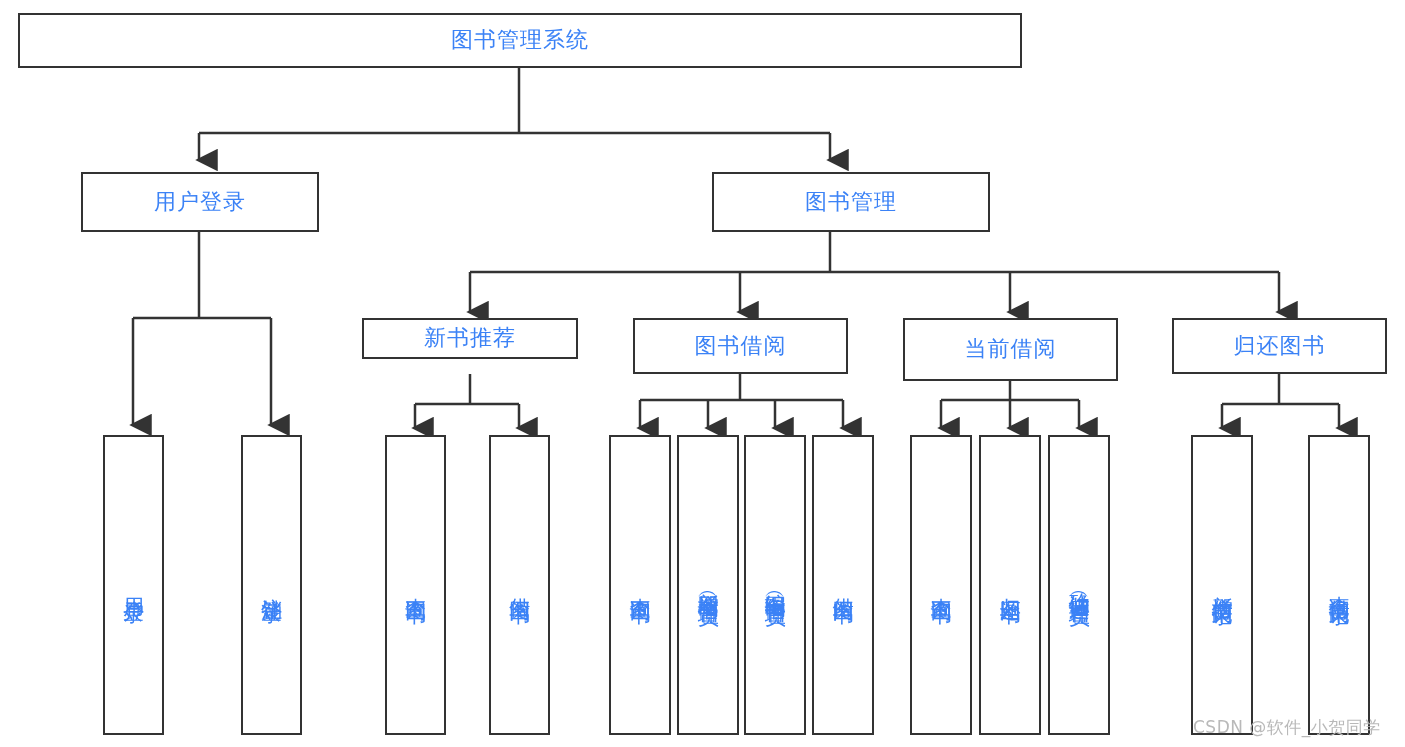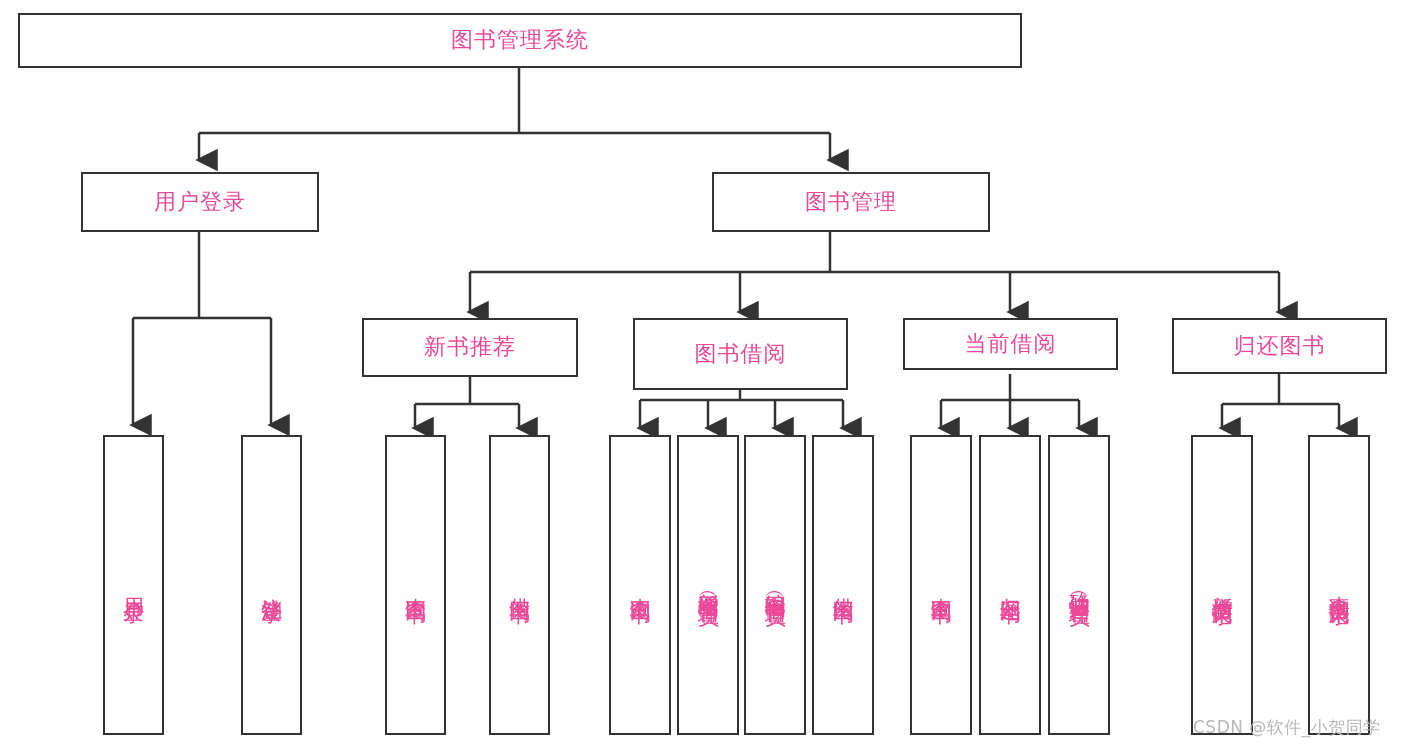--- a/index.html
+++ b/index.html
@@ -27,21 +27,21 @@
     pointer-events: none;
   }
   .node {
     position: absolute;
     box-sizing: border-box;
     background: #ffffff;
     border: 2.5px solid #333333;
     display: flex;
     align-items: center;
     justify-content: center;
-    color: #ec4899;
+    color: #3b82f6;
   }
   .node.horizontal {
     font-size: 22px;
     line-height: 1.2;
     letter-spacing: 1px;
     white-space: nowrap;
   }
   .node.vertical {
     writing-mode: vertical-rl;
     text-orientation: upright;
@@ -124,29 +124,29 @@
   </div>
 
   <div class="node horizontal" style="left:81px; top:172px; width:238px; height:60px;">
     <span class="label">用户登录</span>
   </div>
 
   <div class="node horizontal" style="left:712px; top:172px; width:278px; height:60px;">
     <span class="label">图书管理</span>
   </div>
 
-  <div class="node horizontal" style="left:362px; top:318px; width:216px; height:59px;">
+  <div class="node horizontal" style="left:362px; top:318px; width:216px; height:41px;">
     <span class="label">新书推荐</span>
   </div>
 
-  <div class="node horizontal" style="left:633px; top:318px; width:215px; height:72px;">
+  <div class="node horizontal" style="left:633px; top:318px; width:215px; height:56px;">
     <span class="label">图书借阅</span>
   </div>
 
-  <div class="node horizontal" style="left:903px; top:318px; width:215px; height:52px;text-align:center;">
+  <div class="node horizontal" style="left:903px; top:318px; width:215px; height:63px;text-align:center;">
     <span class="label">当前借阅</span>
   </div>
 
   <div class="node horizontal" style="left:1172px; top:318px; width:215px; height:56px;">
     <span class="label">归还图书</span>
   </div>
 
   <div class="node vertical" style="left:103px; top:435px; width:61px; height:300px;">
     <span class="label">用户登录</span>
   </div>

